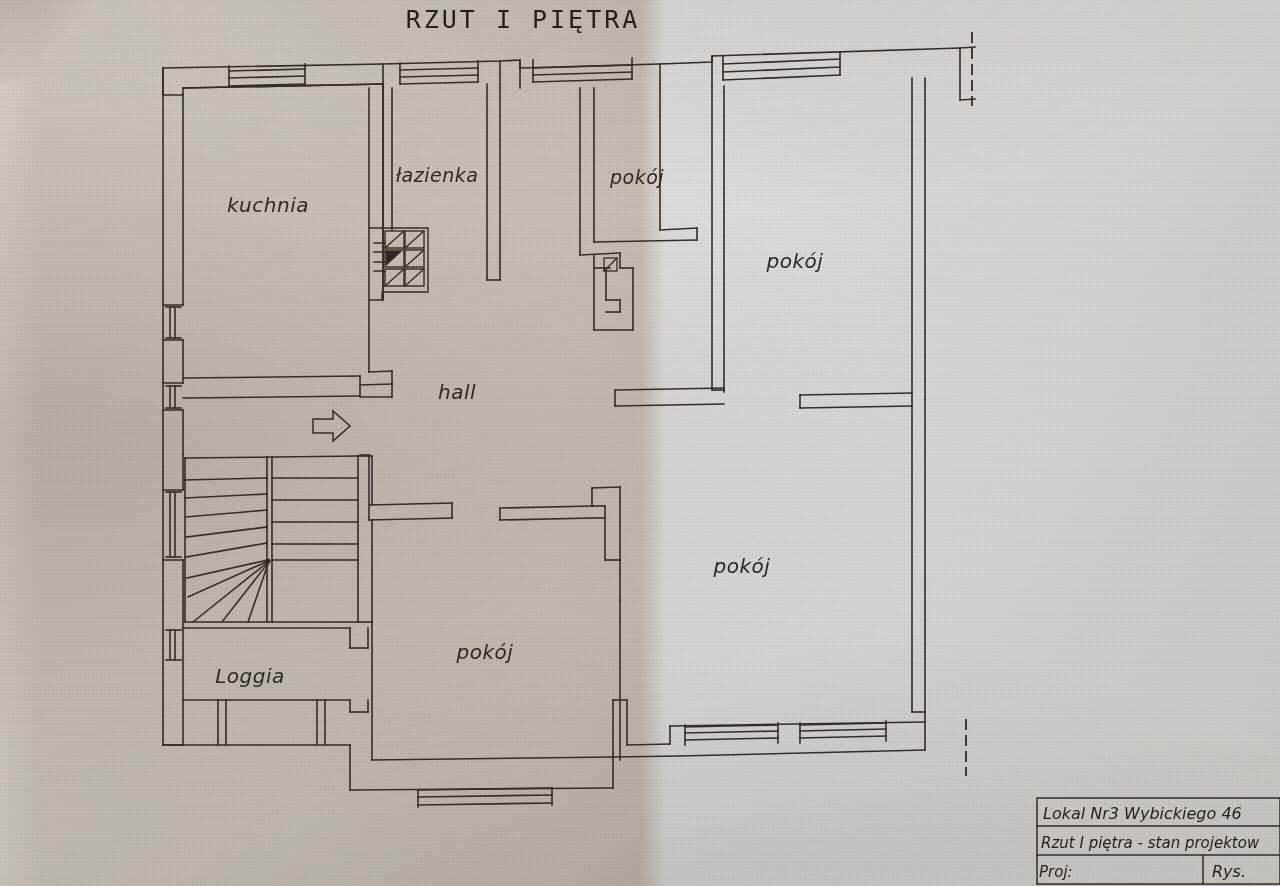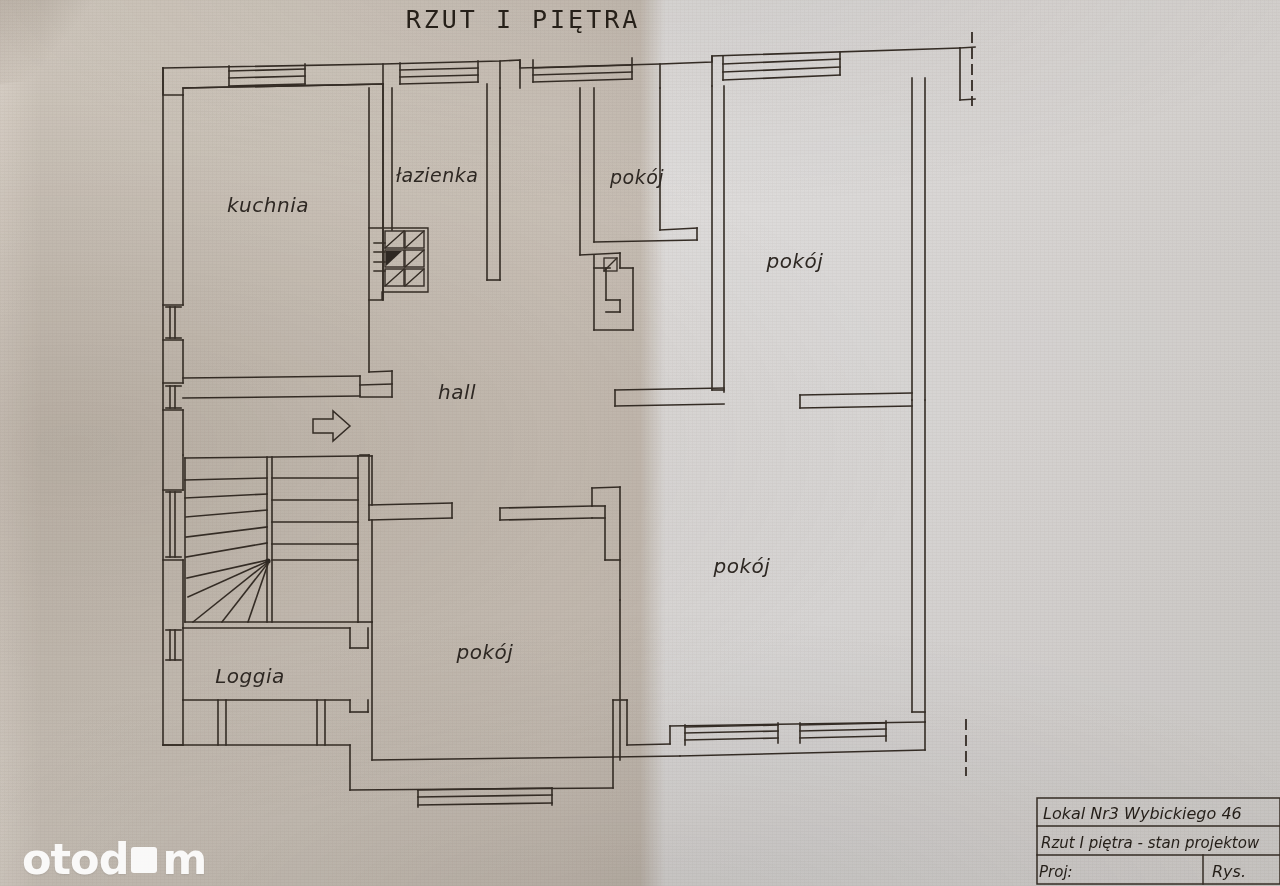--- a/index.html
+++ b/index.html
@@ -400,19 +400,14 @@
 
     <g>
       <text class="tb-hand" x="1043" y="819" font-size="16">Lokal Nr3 Wybickiego 46</text>
       <text class="tb-hand" x="1041" y="848" font-size="15">Rzut I piętra - stan projektow</text>
       <text class="tb-hand" x="1039" y="877" font-size="15">Proj:</text>
       <text class="tb-hand" x="1212" y="877" font-size="16">Rys.</text>
     </g>
   </svg>
   </div>
 
-  <div id="watermark">
-    <span class="wm-text">otod</span>
-    <span style="display:inline-block;width:26px;height:26px;background:#fff;border-radius:3px;margin:0 3px 0 1px;"></span>
-    <span class="wm-text">m</span>
-  </div>
 
 </div>
 
 </body></html>

